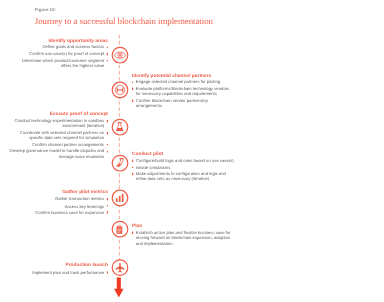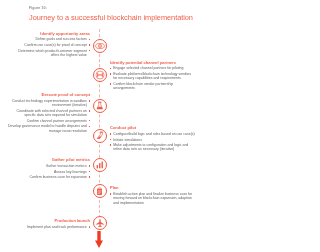--- a/index.html
+++ b/index.html
@@ -13,21 +13,21 @@
   }
   #page{position:relative;width:200px;height:252px;}
 
   .fig-label{
     position:absolute;left:29px;top:6px;
     font-size:3.6px;font-weight:bold;letter-spacing:.05px;
     color:#8c8c8c;
   }
   .fig-title{
     position:absolute;left:29px;top:12.5px;
-    font-family:Liberation Sans, sans-serif;
+    font-family:Liberation Serif, serif;
     font-size:7.4px;font-weight:400;
     color:#f0604a;
     white-space:nowrap;
     letter-spacing:-0.05px;
   }
 
   
   .spine{
     position:absolute;left:99.2px;top:29px;
     width:0;height:194px;

